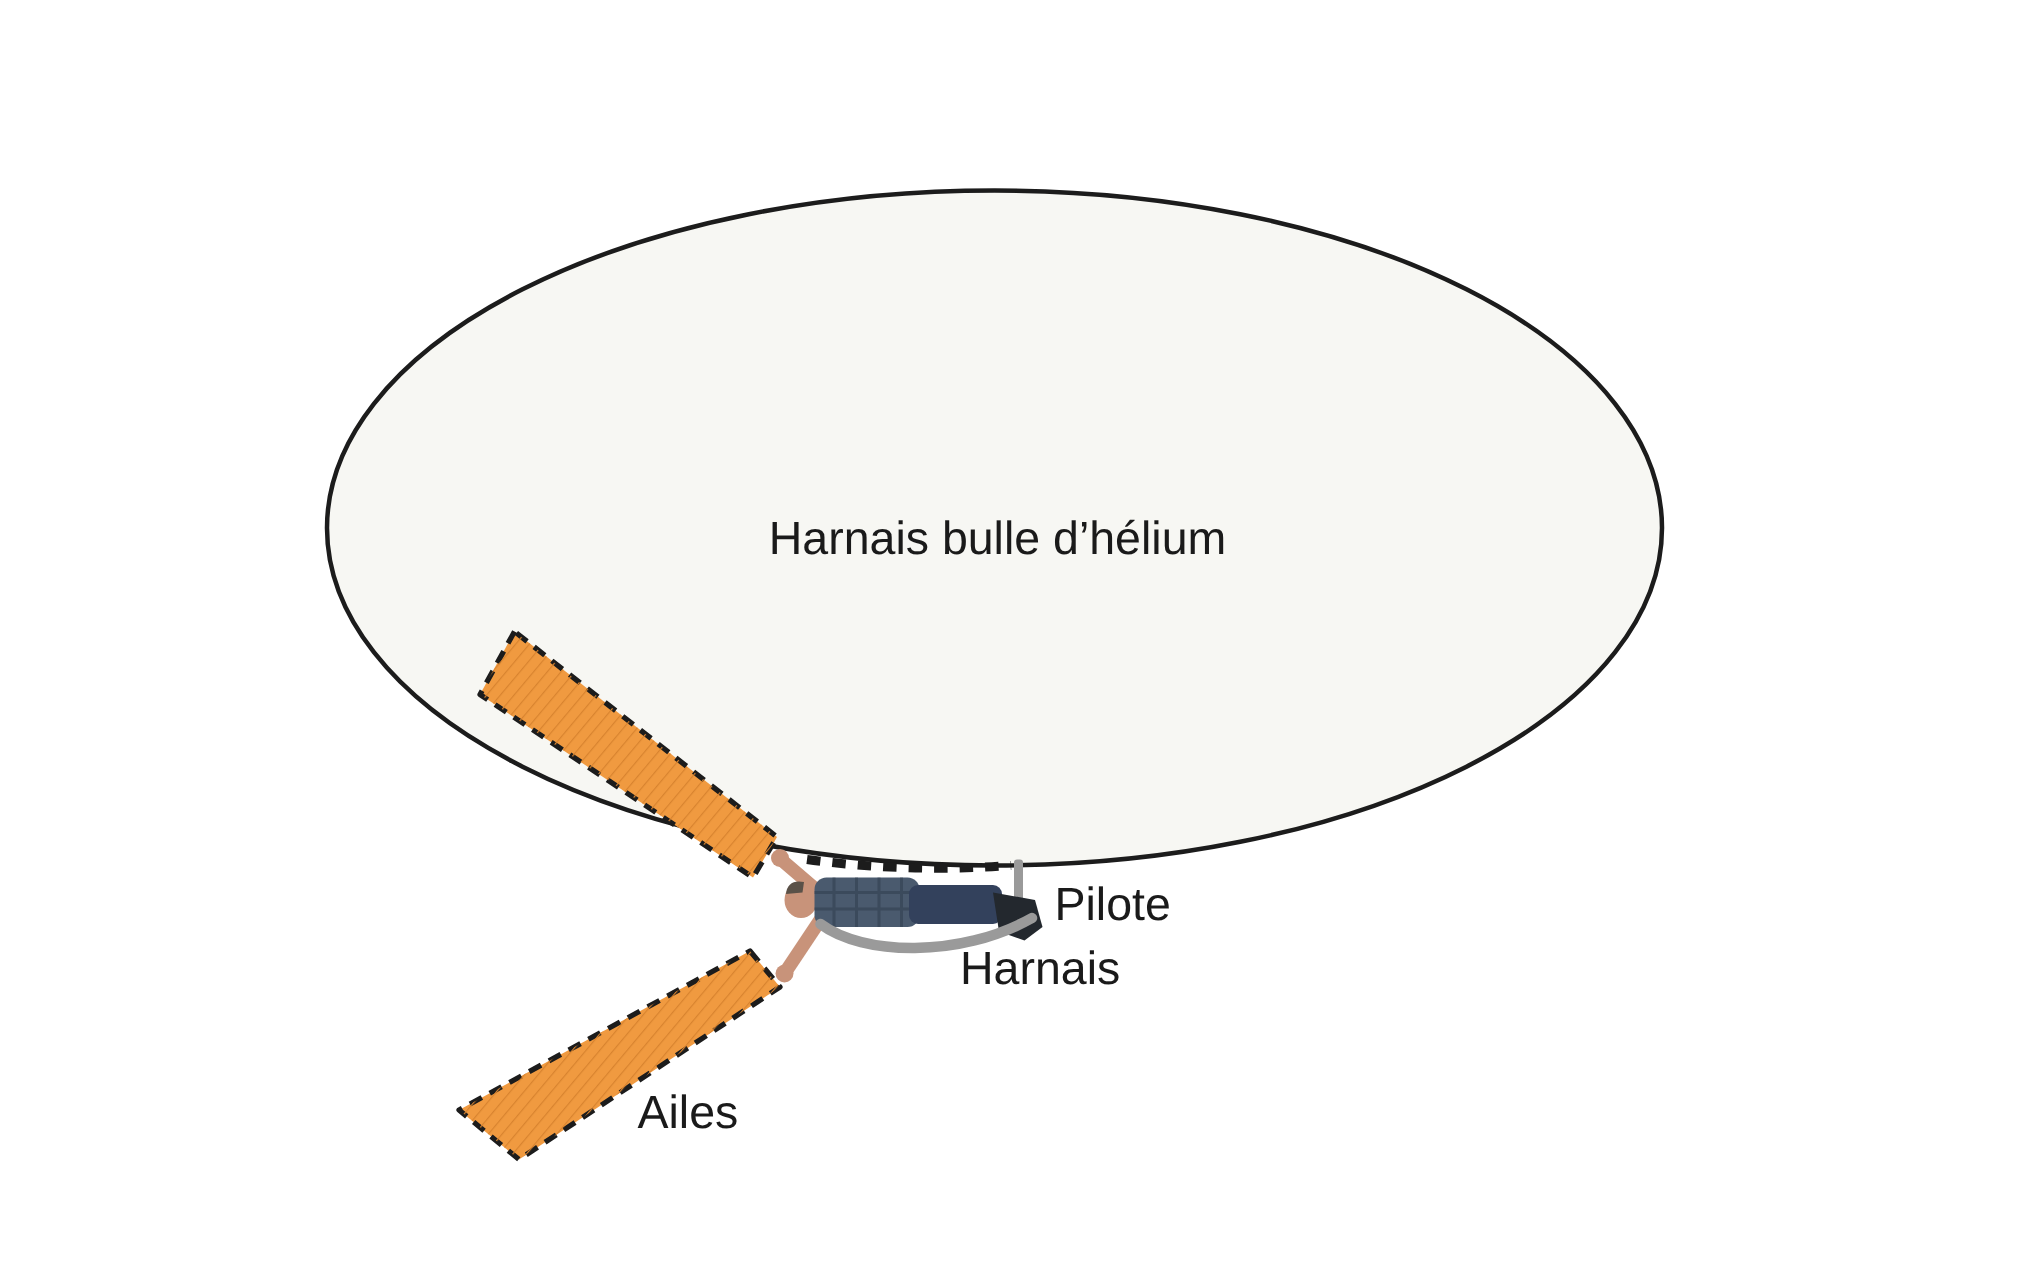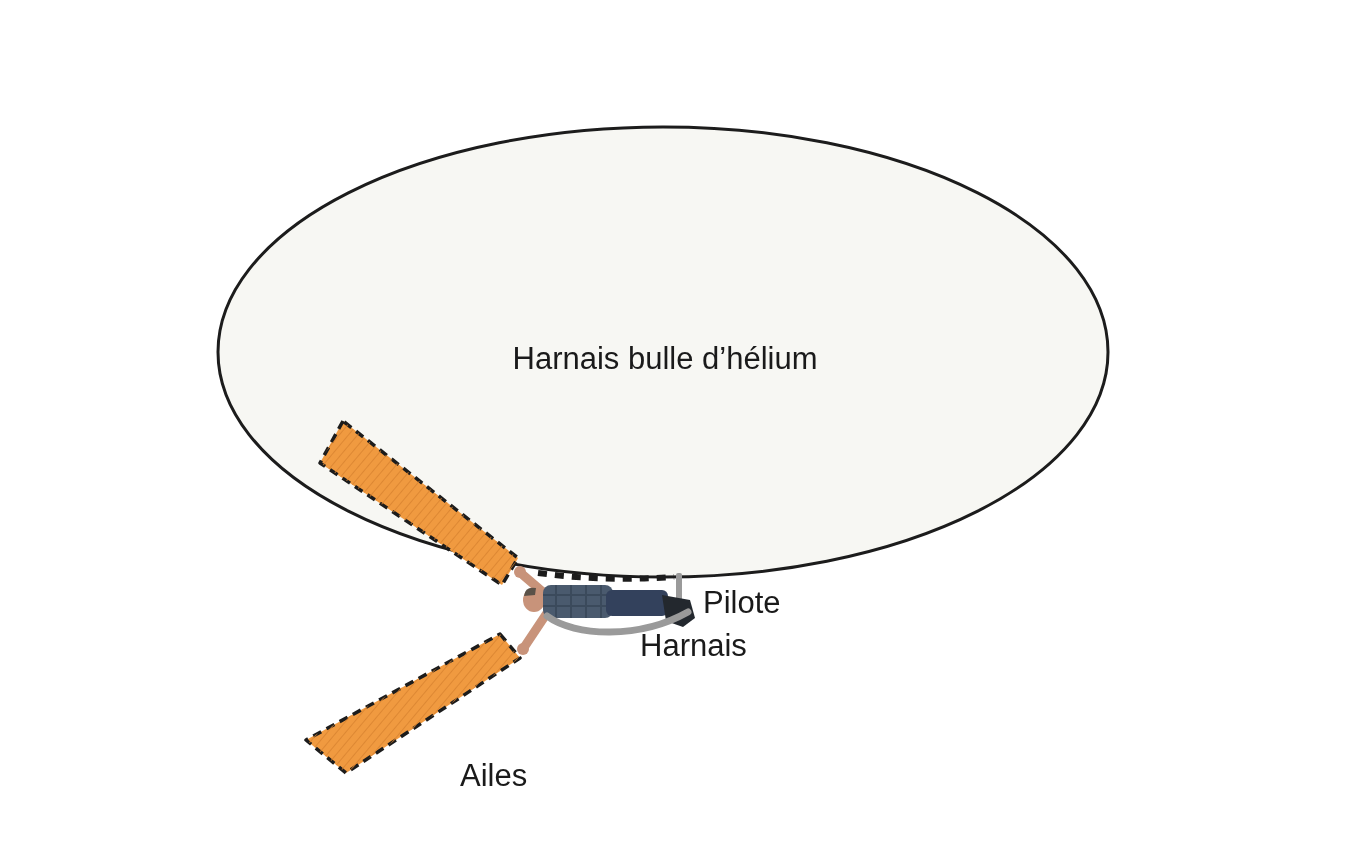--- a/index.html
+++ b/index.html
@@ -58,21 +58,21 @@
   .label {
     position: absolute;
     font-size: 31px;
     line-height: 1.15;
     color: var(--text, #1a1a1a);
     white-space: nowrap;
   }
   #lbl-balloon { left: 665px; top: 341px; transform: translateX(-50%); }
   #lbl-pilote  { left: 703px; top: 585px; }
   #lbl-harnais { left: 604px; top: 628px; margin-left: 36px; }
-  #lbl-ailes   { left: 460px; top: 724px; margin-top: 34px; }
+  #lbl-ailes   { left: 425px; top: 724px; }
 </style>
 </head>
 <body>
 
 <div class="stage">
 
   <svg class="diagram" width="1356" height="858" viewBox="0 0 1356 858">
 
     <defs>
       <pattern id="hatch" patternUnits="userSpaceOnUse" width="7" height="7" patternTransform="rotate(40)">

